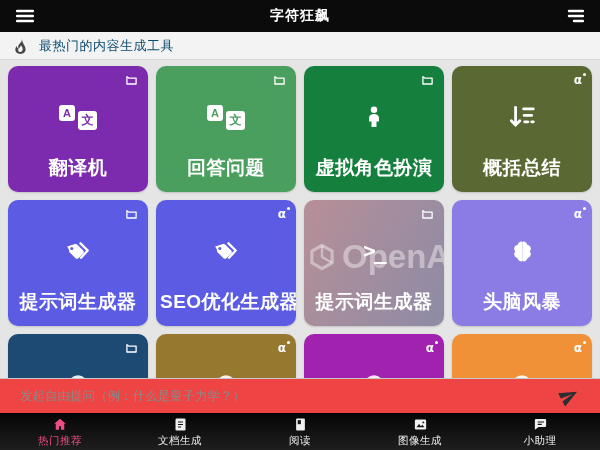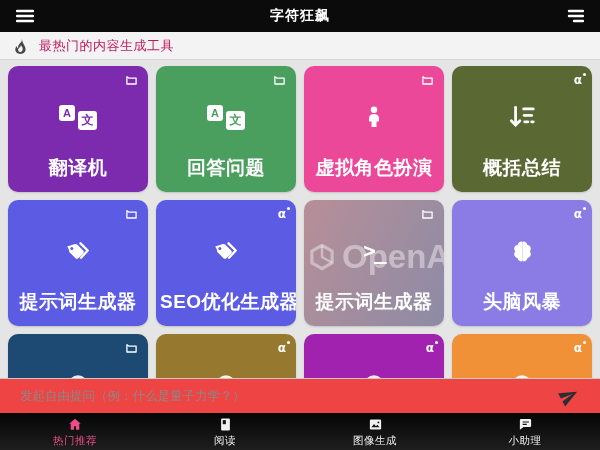--- a/index.html
+++ b/index.html
@@ -6,21 +6,21 @@
   *{box-sizing:border-box;}
   .screen{width:600px;height:450px;background:#e5e5e5;font-family:"Liberation Sans","DejaVu Sans",sans-serif;overflow:hidden;position:relative;}
 
   
   .appbar{height:32px;background:#0b0b0b;display:flex;align-items:center;padding:0 12px;gap:40px;}
   .appbar .iconbtn{width:26px;height:22px;display:flex;align-items:center;justify-content:center;cursor:pointer;}
   .appbar .title{flex:1;text-align:center;color:#fff;font-size:14px;font-weight:700;letter-spacing:1px;}
 
   
   .subheader{height:28px;background:#f3f3f3;border-bottom:1px solid #d7d7d7;display:flex;align-items:center;padding:0 14px;gap:11px;}
-  .subheader .shtitle{font-size:13px;font-weight:500;color:#be185d;letter-spacing:.5px;}
+  .subheader .shtitle{font-size:13px;font-weight:500;color:#0c4a6e;letter-spacing:.5px;}
 
   
   .grid{height:318px;background:#e5e5e5;padding:6px 8px 0;display:grid;grid-template-columns:repeat(4,1fr);grid-auto-rows:126px;gap:8px;overflow:hidden;}
   .card{position:relative;border-radius:10px;overflow:hidden;cursor:pointer;box-shadow:0 1px 2px rgba(0,0,0,.15);}
   .badge{position:absolute;top:8px;right:10px;color:#fff;line-height:0;}
   .alpha{font-size:12px;font-weight:700;color:#fff;line-height:12px;display:inline-block;position:relative;font-family:"DejaVu Sans",sans-serif;}
   .alpha::after{content:"";position:absolute;top:-1px;right:-4px;width:3px;height:3px;border-radius:50%;background:#fff;}
   .card-icon{position:absolute;top:33px;left:0;right:0;height:36px;display:flex;align-items:center;justify-content:center;}
   .card-label{position:absolute;top:89px;left:4px;right:4px;text-align:center;color:#fff;font-size:19px;font-weight:600;letter-spacing:.5px;white-space:nowrap;}
   .tr-box{display:inline-flex;align-items:center;justify-content:center;background:#fff;border-radius:3px;color:var(--c,#555);font-weight:700;}
@@ -92,21 +92,21 @@
       <div class="card" style="--c: #4a9e5e; background: rgb(74, 158, 94);">
         <div class="card-icon">
           <span class="tr-box tr-a">A</span>
           <span class="tr-box tr-w">文</span>
         </div>
         <div class="card-label">回答问题</div>
         <span class="badge"><svg width="13" height="13" viewBox="0 0 24 24" fill="none" stroke="#fff" stroke-width="2.4">
             <path d="M20.5 3.5h-17v13.6l3.4-2.6h13.6z" stroke-linejoin="round" transform="scale(1,-1) translate(0,-22)"></path>
           </svg></span>
       </div>
-      <div class="card" style="--c: #8fbfce; background: #ec4899;">
+      <div class="card" style="--c: #8fbfce; background: #15803d;">
         <div class="card-icon">
           <svg width="26" height="26" viewBox="0 0 24 24" fill="#fff">
             <circle cx="12" cy="5.3" r="3"></circle>
             <path d="M12 9.3c-2.6 0-4.6 1.5-4.6 3.6v3.2h2.3v5.2h4.6v-5.2h2.3v-3.2c0-2.1-2-3.6-4.6-3.6z"></path>
           </svg>
         </div>
         <div class="card-label">虚拟角色扮演</div>
         <span class="badge"><svg width="13" height="13" viewBox="0 0 24 24" fill="none" stroke="#fff" stroke-width="2.4">
             <path d="M20.5 3.5h-17v13.6l3.4-2.6h13.6z" stroke-linejoin="round" transform="scale(1,-1) translate(0,-22)"></path>
           </svg></span>
@@ -226,20 +226,29 @@
 
   <nav class="bottomnav" id="nav">
       <div class="nav-item active" style="color: rgb(236, 77, 135);">
         <span style="line-height: 0;"><svg width="16" height="15" viewBox="0 0 24 24" fill="currentColor">
             <path d="M12 2.8 2.8 10.9h2.4v9.3h5.2v-5.6h3.2v5.6h5.2v-9.3h2.4z"></path>
           </svg></span>
         <span class="nav-label">热门推荐</span>
       </div>
       <div class="nav-item">
         <span style="line-height: 0;"><svg width="15" height="15" viewBox="0 0 24 24">
+            <rect x="4" y="2.5" width="16" height="19" rx="2" fill="currentColor"></rect>
+            <g stroke="#141414" stroke-width="1.9">
+              <path d="M8 8h8M8 12h8M8 16h5"></path>
+            </g>
+          </svg></span>
+        <span class="nav-label">文档生成</span>
+      </div>
+      <div class="nav-item">
+        <span style="line-height: 0;"><svg width="15" height="15" viewBox="0 0 24 24">
             <rect x="5" y="2.5" width="14" height="19" rx="1.5" fill="currentColor"></rect>
             <rect x="7.6" y="5" width="5" height="6.5" fill="#141414"></rect>
           </svg></span>
         <span class="nav-label">阅读</span>
       </div>
       <div class="nav-item">
         <span style="line-height: 0;"><svg width="15" height="15" viewBox="0 0 24 24">
             <rect x="3" y="4" width="18" height="16" rx="2" fill="currentColor"></rect>
             <path d="M5.5 16.5l4.2-5.2 3 3.5 2.2-2.6 3.6 4.3z" fill="#141414"></path>
             <circle cx="16.6" cy="8.6" r="1.5" fill="#141414"></circle>

